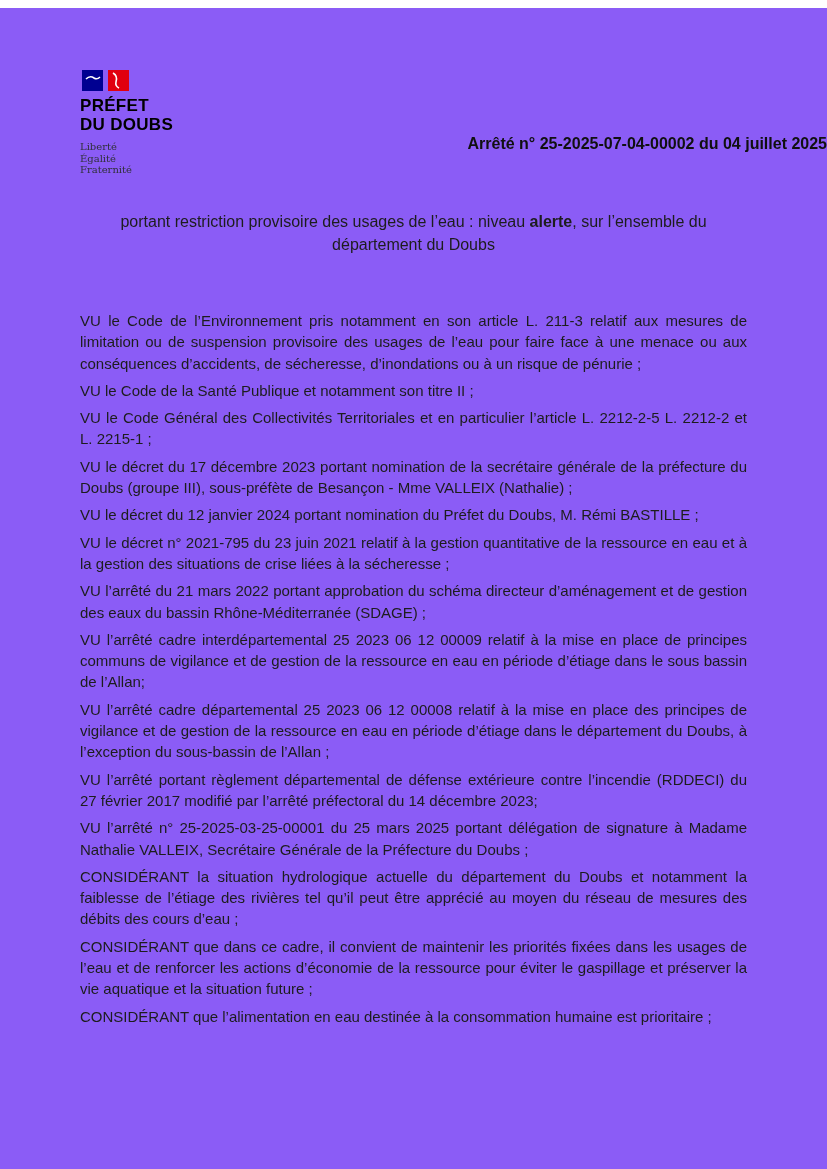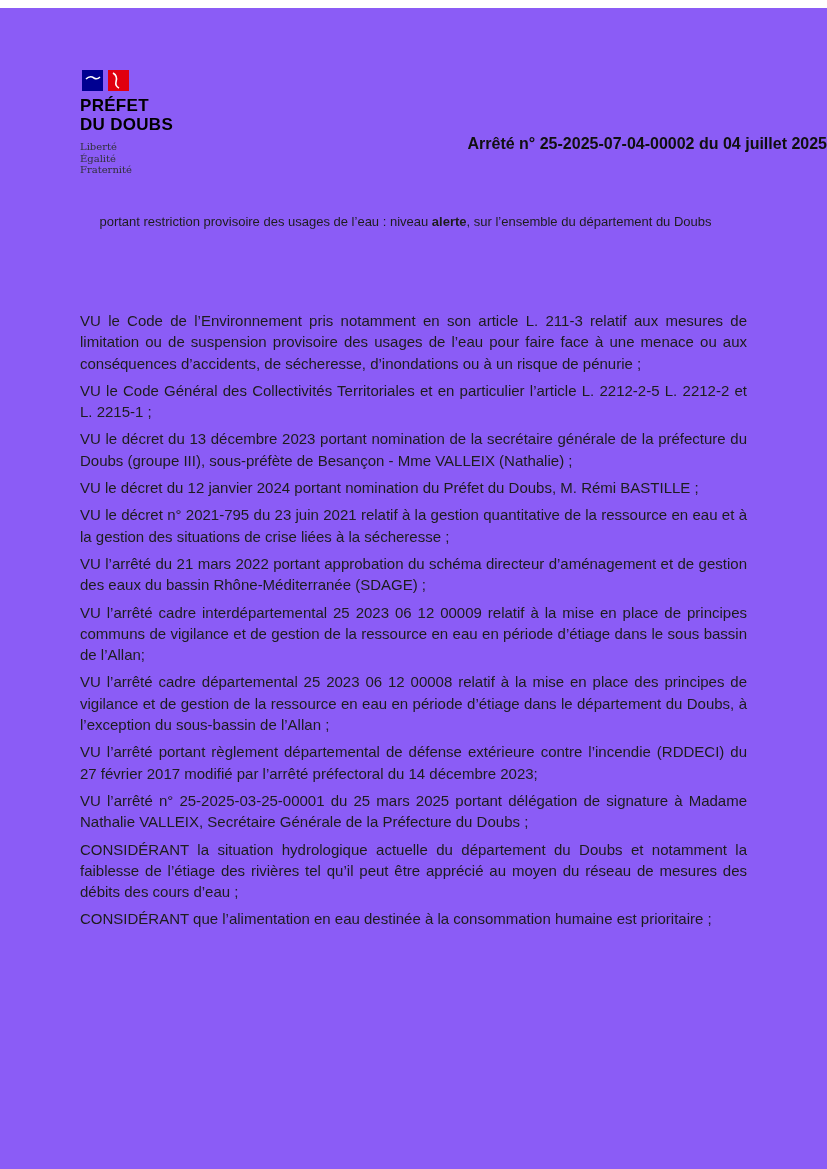--- a/index.html
+++ b/index.html
@@ -38,24 +38,24 @@
     left: 0;
     width: 100%;
     text-align: right;
     font-size: 16px;
     font-weight: bold;
     color: #101010;
   }
   .subtitle {
     position: absolute;
     top: 202px;
-    left: 85px;
+    left: 93px;
     width: 641px;
     text-align: center;
-    font-size: 13px;
+    font-size: 16px;
     line-height: 23px;
     color: #1d1d1d;
   }
   .issuer {
     position: absolute;
     top: 256px;
     left: 0;
     width: 100%;
     text-align: center;
     font-size: 11.5px;
@@ -102,26 +102,28 @@
     </div>
   </div>
 
   <h1 class="doc-title">Arrêté n° 25-2025-07-04-00002 du 04 juillet 2025</h1>
 
   <div class="subtitle"><span>portant restriction provisoire des usages de l’eau : niveau </span><strong>alerte</strong><span>, sur l’ensemble du département du Doubs</span></div>
 
 
   <main class="body">
     <p>VU le Code de l’Environnement pris notamment en son article L. 211-3 relatif aux mesures de limitation ou de suspension provisoire des usages de l’eau pour faire face à une menace ou aux conséquences d’accidents, de sécheresse, d’inondations ou à un risque de pénurie ;</p>
+    <p>VU le Code de la Santé Publique et notamment son titre II ;</p>
     <p>VU le Code Général des Collectivités Territoriales et en particulier l’article L. 2212-2-5 L. 2212-2 et L. 2215-1 ;</p>
-    <p>VU le décret du 13 décembre 2023 portant nomination de la secrétaire générale de la préfecture du Doubs (groupe III), sous-préfète de Besançon - Mme VALLEIX (Nathalie) ;</p>
+    <p>VU le décret du 17 décembre 2023 portant nomination de la secrétaire générale de la préfecture du Doubs (groupe III), sous-préfète de Besançon - Mme VALLEIX (Nathalie) ;</p>
     <p>VU le décret du 12 janvier 2024 portant nomination du Préfet du Doubs, M. Rémi BASTILLE ;</p>
     <p>VU le décret n° 2021-795 du 23 juin 2021 relatif à la gestion quantitative de la ressource en eau et à la gestion des situations de crise liées à la sécheresse ;</p>
     <p>VU l’arrêté du 21 mars 2022 portant approbation du schéma directeur d’aménagement et de gestion des eaux du bassin Rhône-Méditerranée (SDAGE) ;</p>
     <p>VU l’arrêté cadre interdépartemental 25 2023 06 12 00009 relatif à la mise en place de principes communs de vigilance et de gestion de la ressource en eau en période d’étiage dans le sous bassin de l’Allan;</p>
     <p>VU l’arrêté cadre départemental 25 2023 06 12 00008 relatif à la mise en place des principes de vigilance et de gestion de la ressource en eau en période d’étiage dans le département du Doubs, à l’exception du sous-bassin de l’Allan ;</p>
     <p>VU l’arrêté portant règlement départemental de défense extérieure contre l’incendie (RDDECI) du 27 février 2017 modifié par l’arrêté préfectoral du 14 décembre 2023;</p>
     <p>VU l’arrêté n° 25-2025-03-25-00001 du 25 mars 2025 portant délégation de signature à Madame Nathalie VALLEIX, Secrétaire Générale de la Préfecture du Doubs ;</p>
     <p>CONSIDÉRANT la situation hydrologique actuelle du département du Doubs et notamment la faiblesse de l’étiage des rivières tel qu’il peut être apprécié au moyen du réseau de mesures des débits des cours d’eau ;</p>
+    <p>CONSIDÉRANT que dans ce cadre, il convient de maintenir les priorités fixées dans les usages de l’eau et de renforcer les actions d’économie de la ressource pour éviter le gaspillage et préserver la vie aquatique et la situation future ;</p>
     <p>CONSIDÉRANT que l’alimentation en eau destinée à la consommation humaine est prioritaire ;</p>
   </main>
 
 </div>
 
 </body></html>

